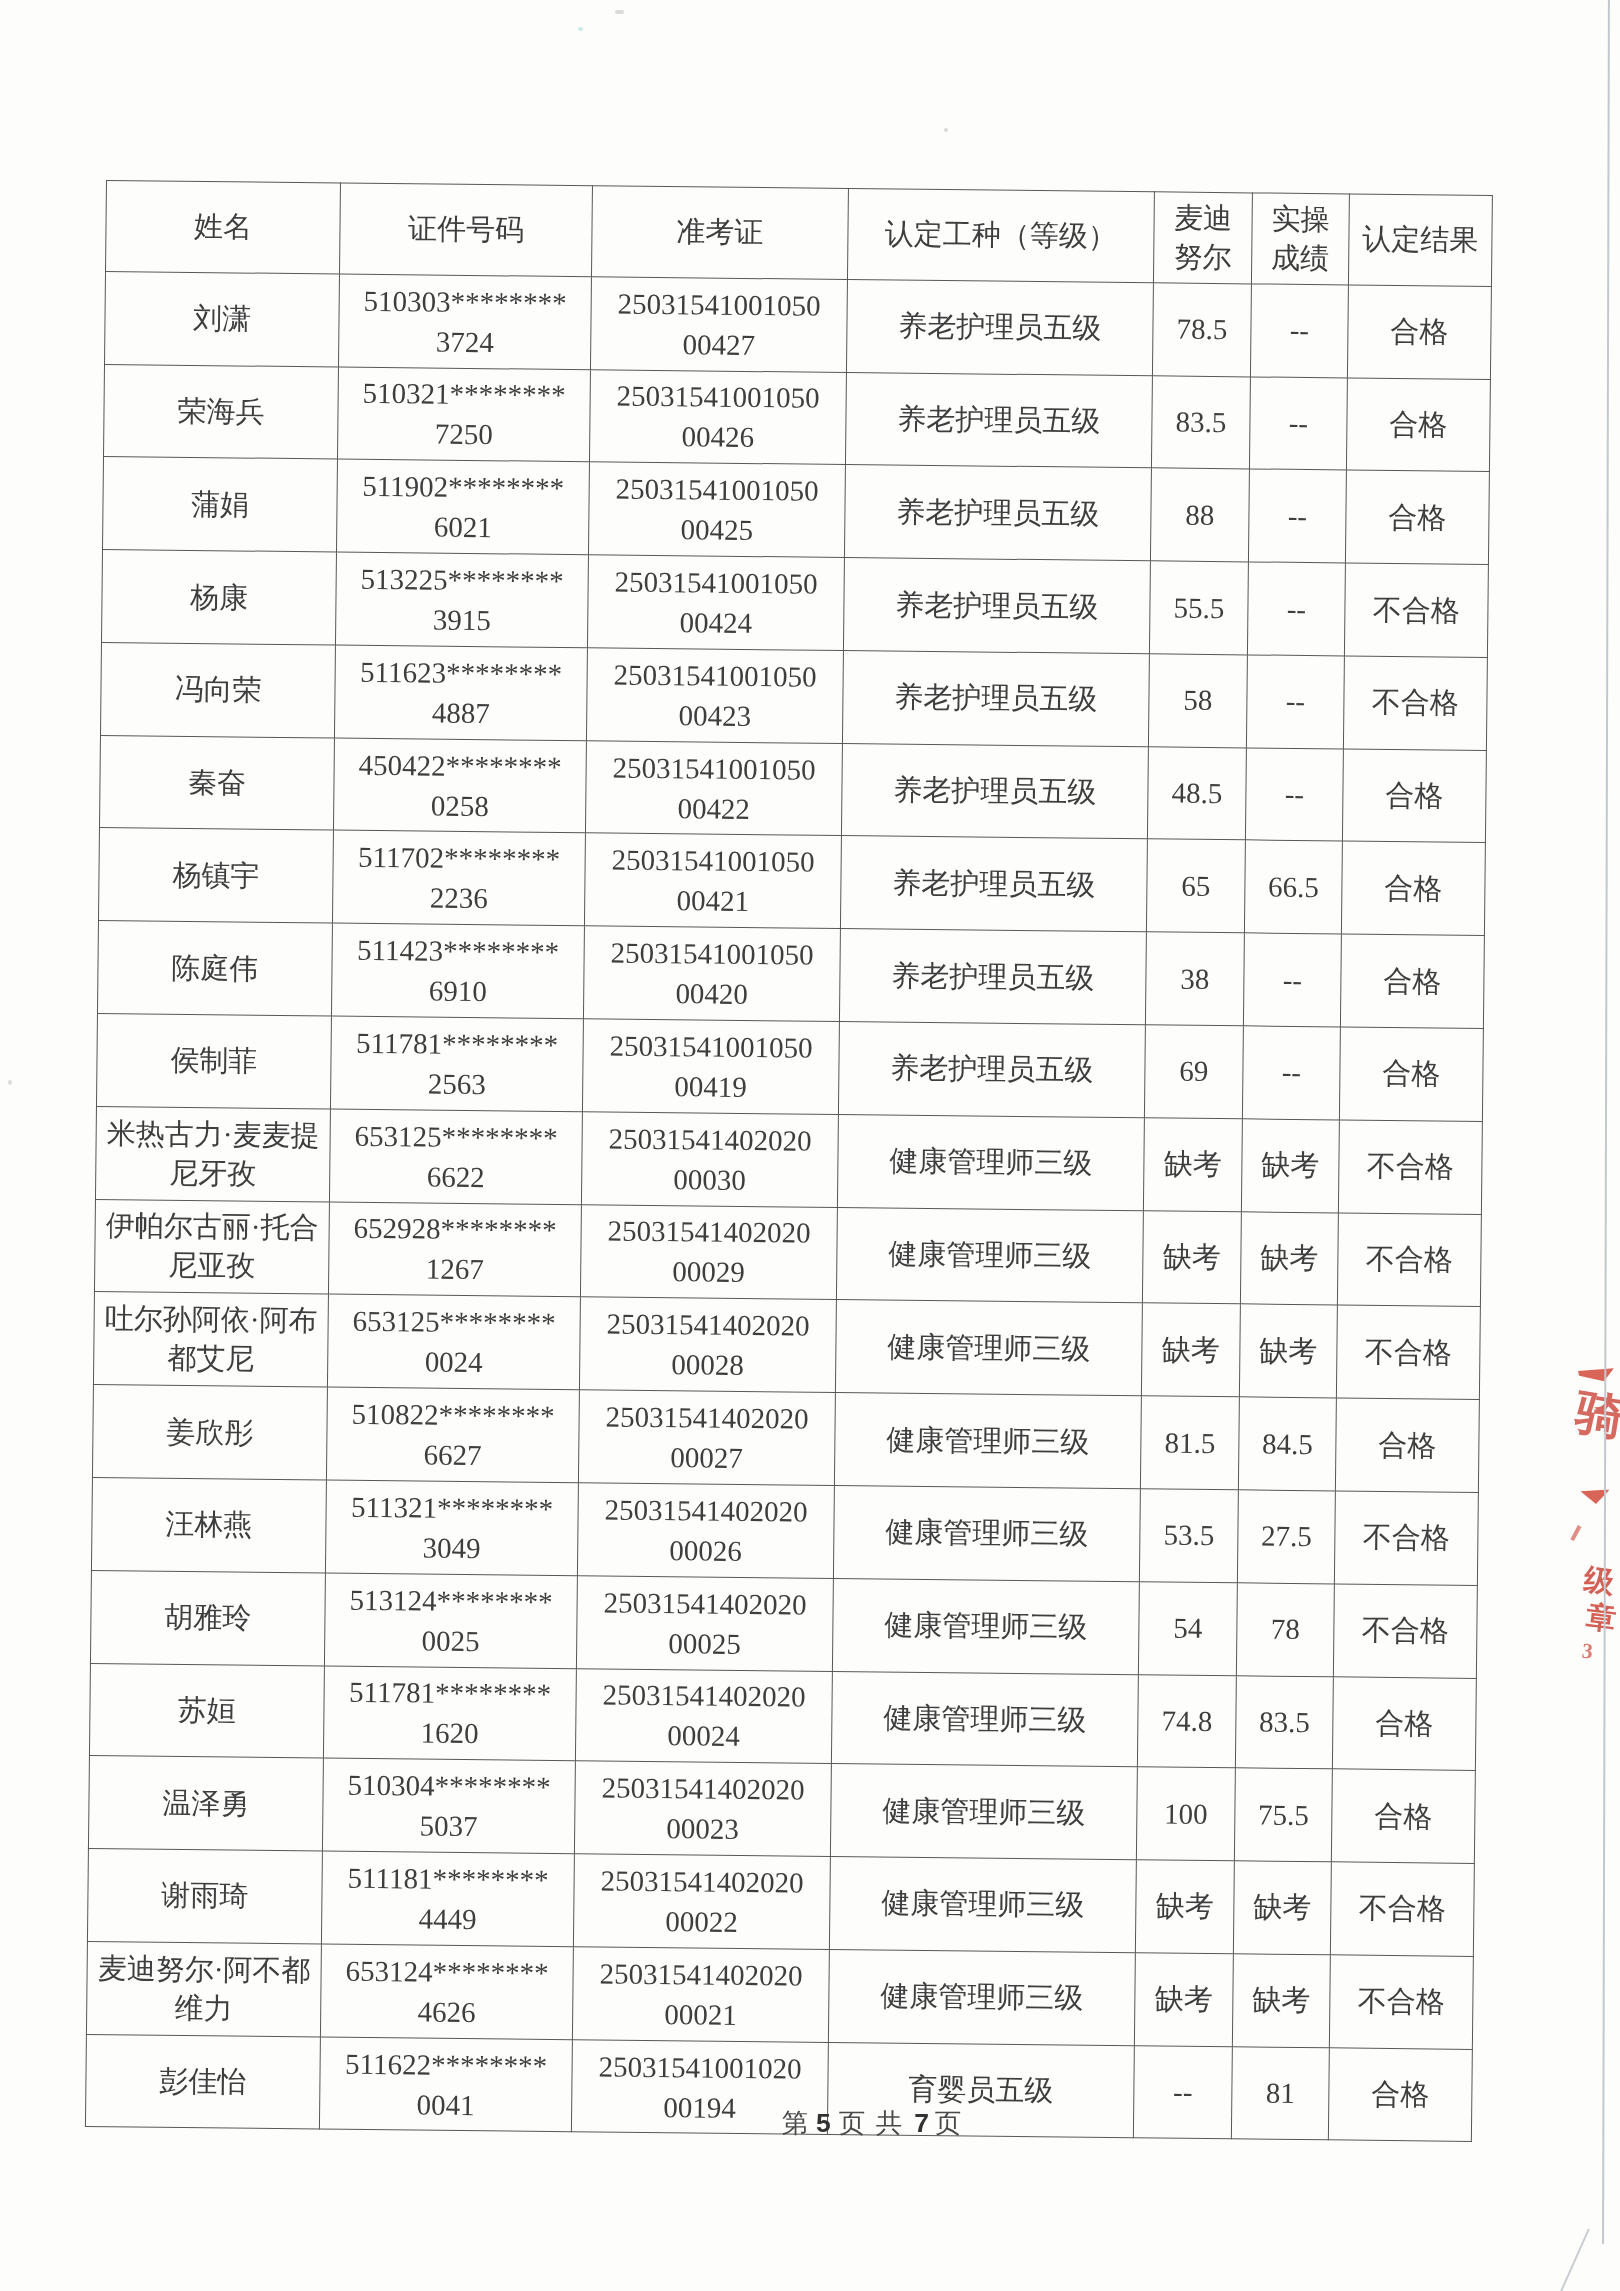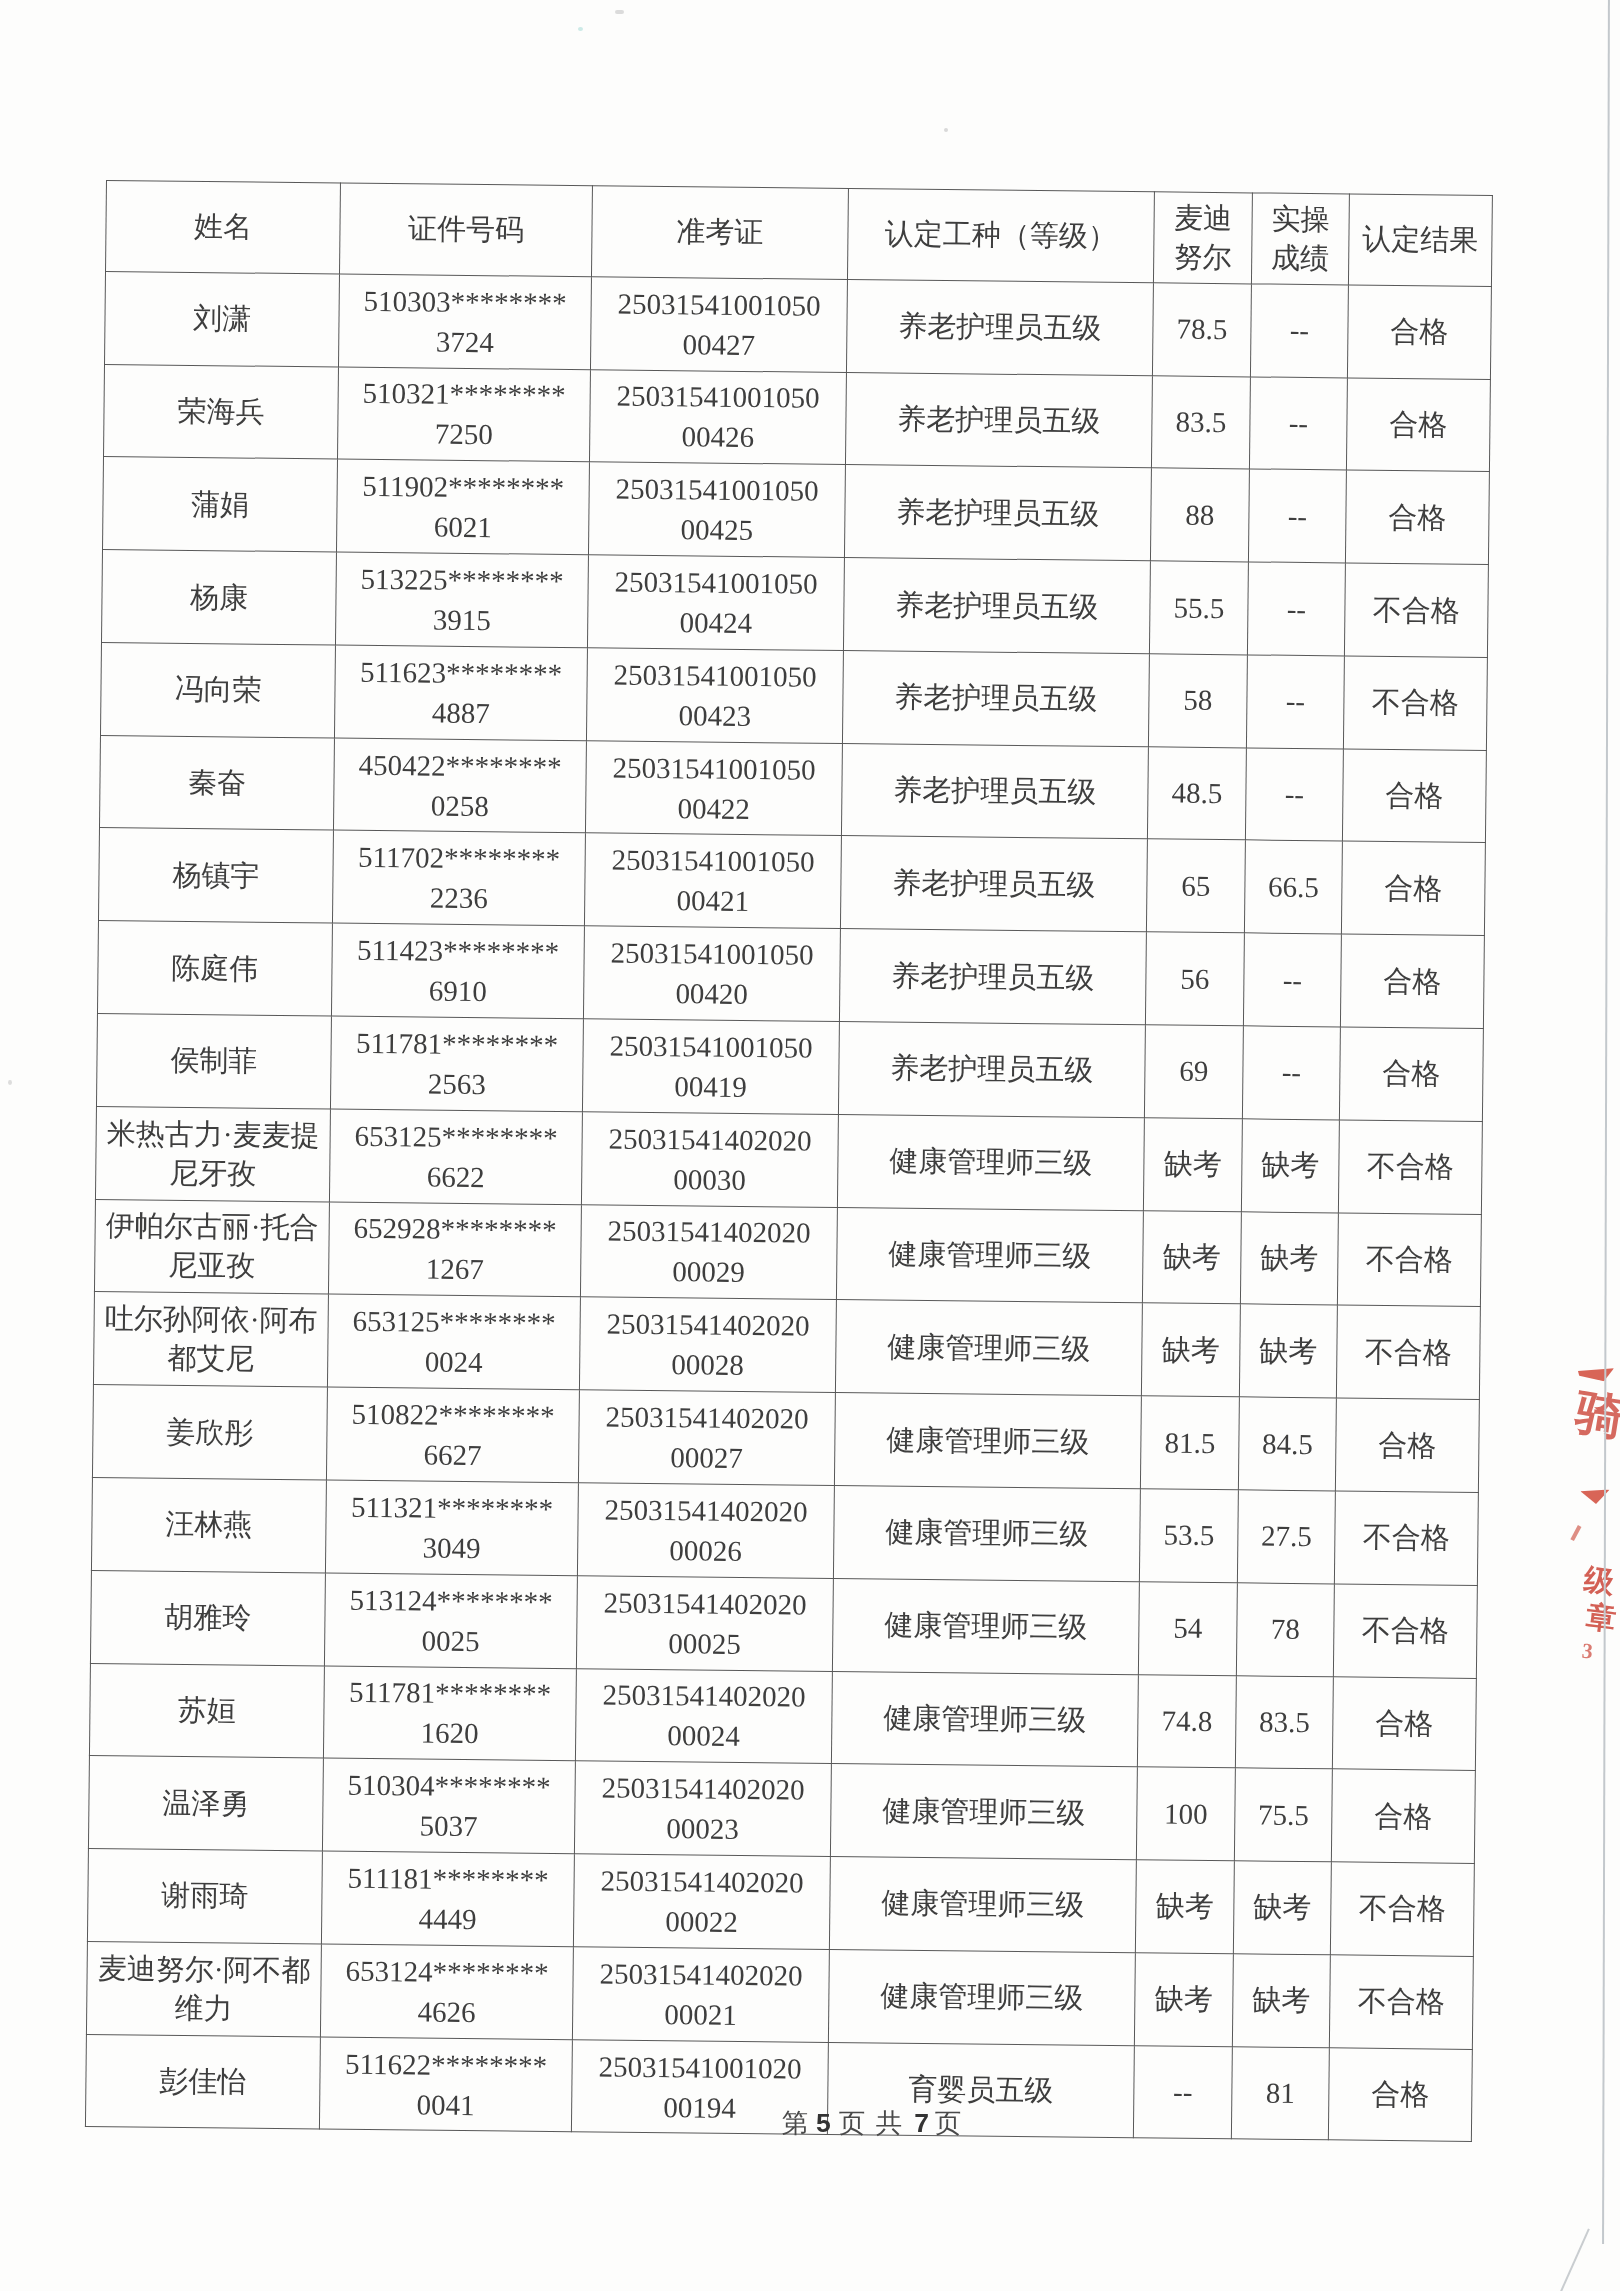--- a/index.html
+++ b/index.html
@@ -242,21 +242,21 @@
       <td class="c-name">陈庭伟</td>
       <td class="c-num">
         <div>511423********</div>
         <div>6910</div>
       </td>
       <td class="c-num">
         <div>25031541001050</div>
         <div>00420</div>
       </td>
       <td>养老护理员五级</td>
-      <td>56</td>
+      <td>38</td>
       <td>--</td>
       <td>合格</td>
     </tr>
 
     <tr>
       <td class="c-name">侯制菲</td>
       <td class="c-num">
         <div>511781********</div>
         <div>2563</div>
       </td>

